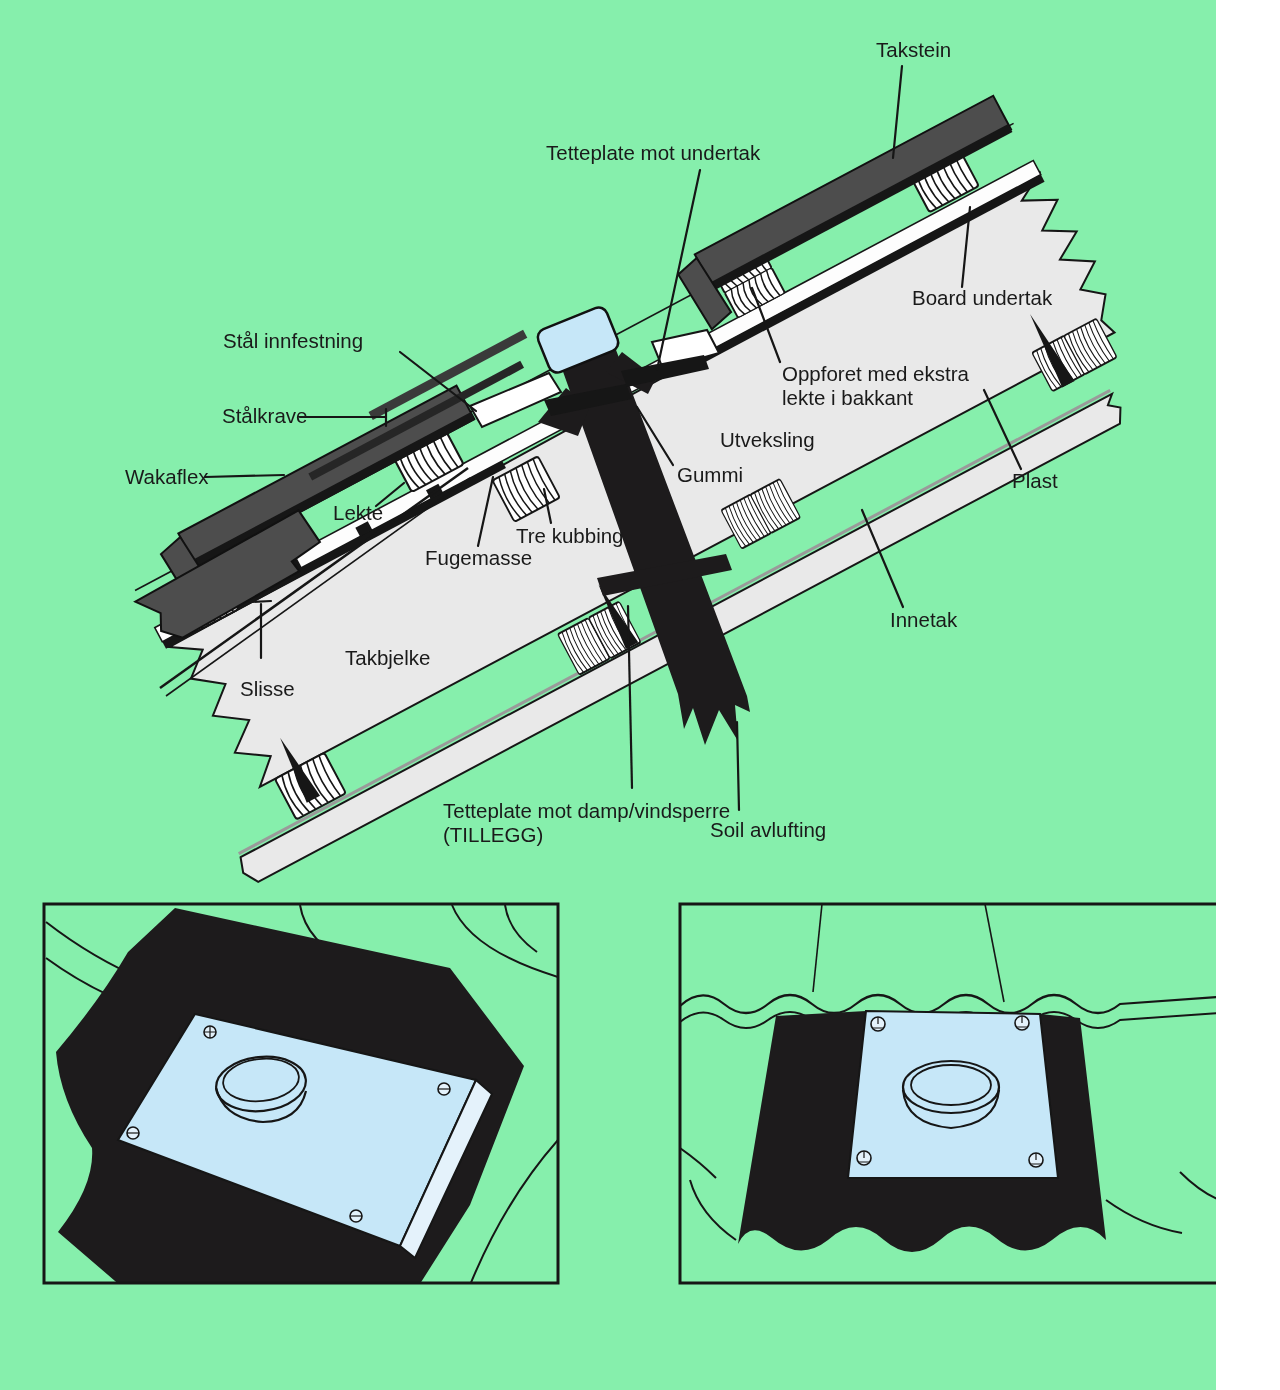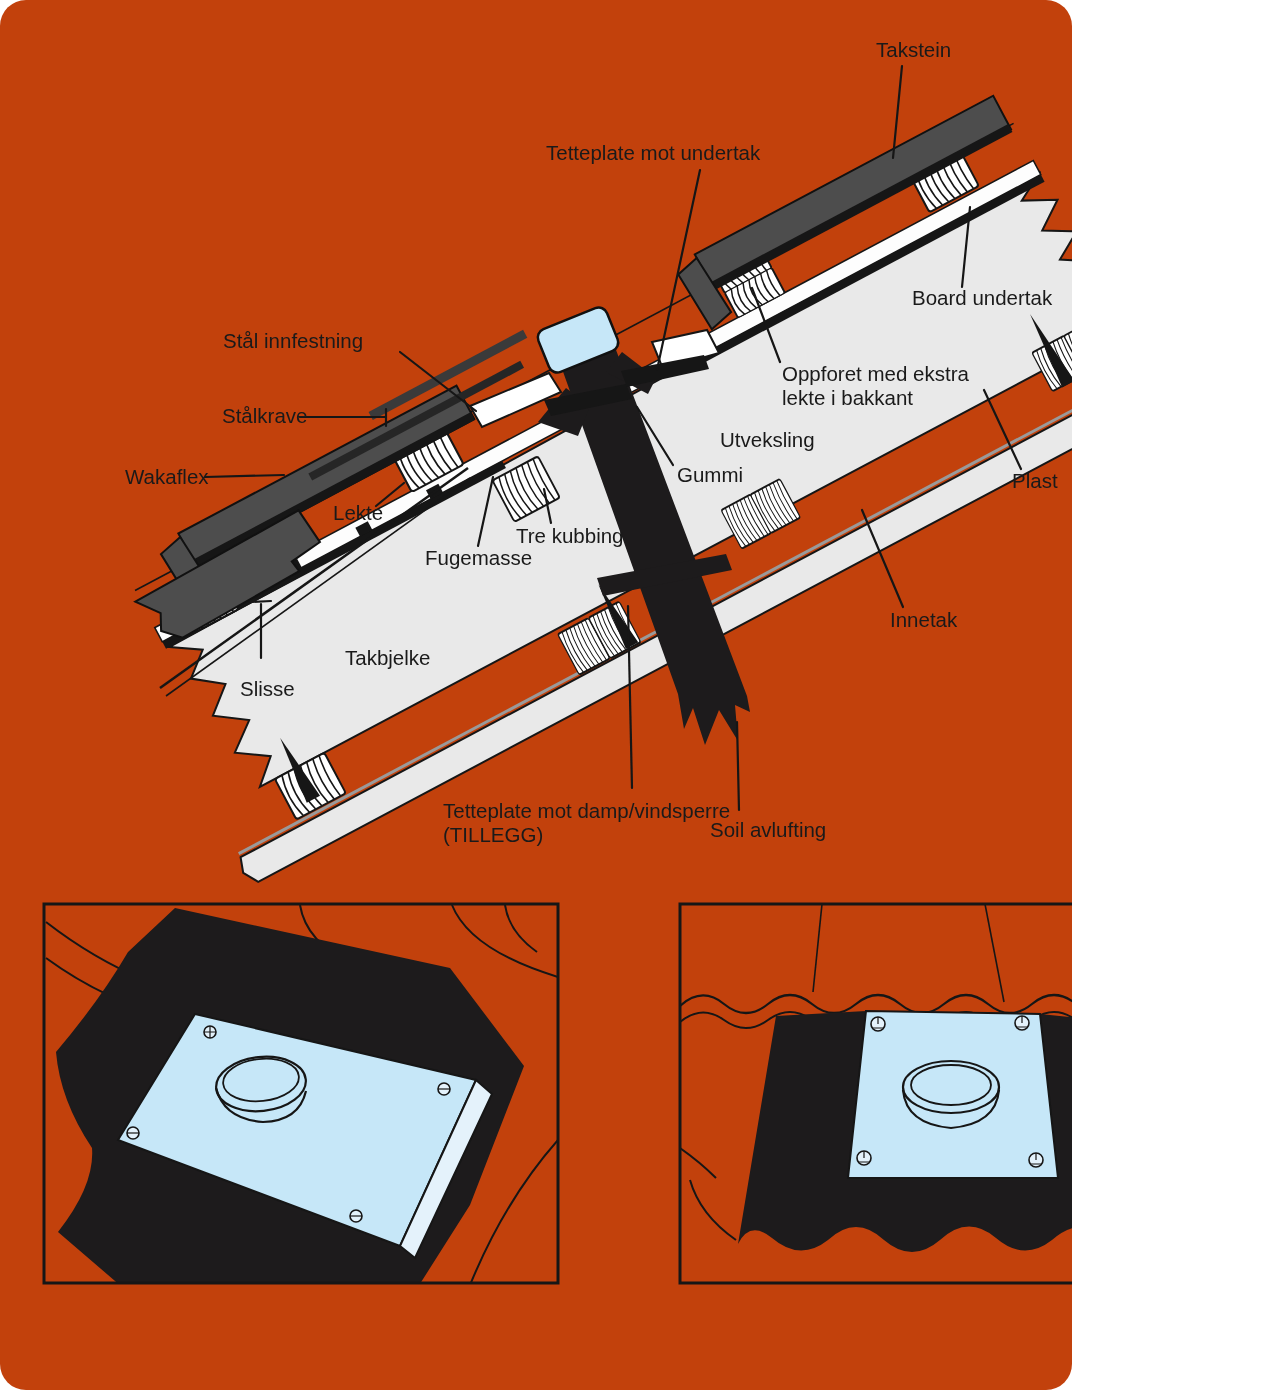--- a/index.html
+++ b/index.html
@@ -1,16 +1,16 @@
 <!DOCTYPE html>
 <html><head>
 <meta charset="utf-8">
 <style>
   html,body{margin:0;padding:0;background:#fff;}
-  .page{width:1072px;height:1390px;position:relative;background:#c2410c;overflow:hidden;border-radius:26px;}
+  .page{width:1216px;height:1390px;position:relative;background:#86efac;overflow:hidden;}
   svg{display:block;}
   text{font-family:"Liberation Sans","DejaVu Sans",sans-serif;font-size:20.5px;fill:#1a1a1a;}
   .leader{stroke:#161616;stroke-width:2.2;fill:none;stroke-linecap:round;}
   .ink{stroke:#161616;fill:none;}
 </style>
 </head>
 <body>
 
 <div class="page">
 <svg width="1280" height="1390" viewBox="0 0 1280 1390">

